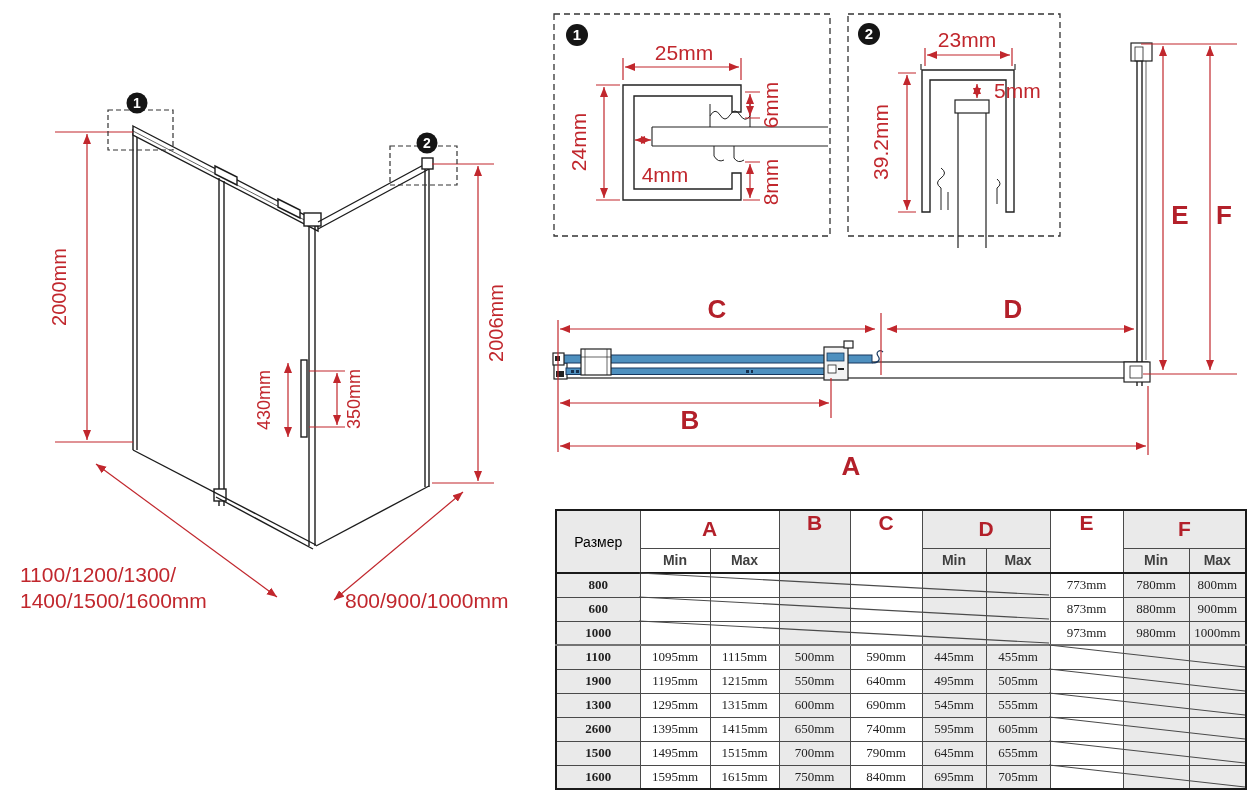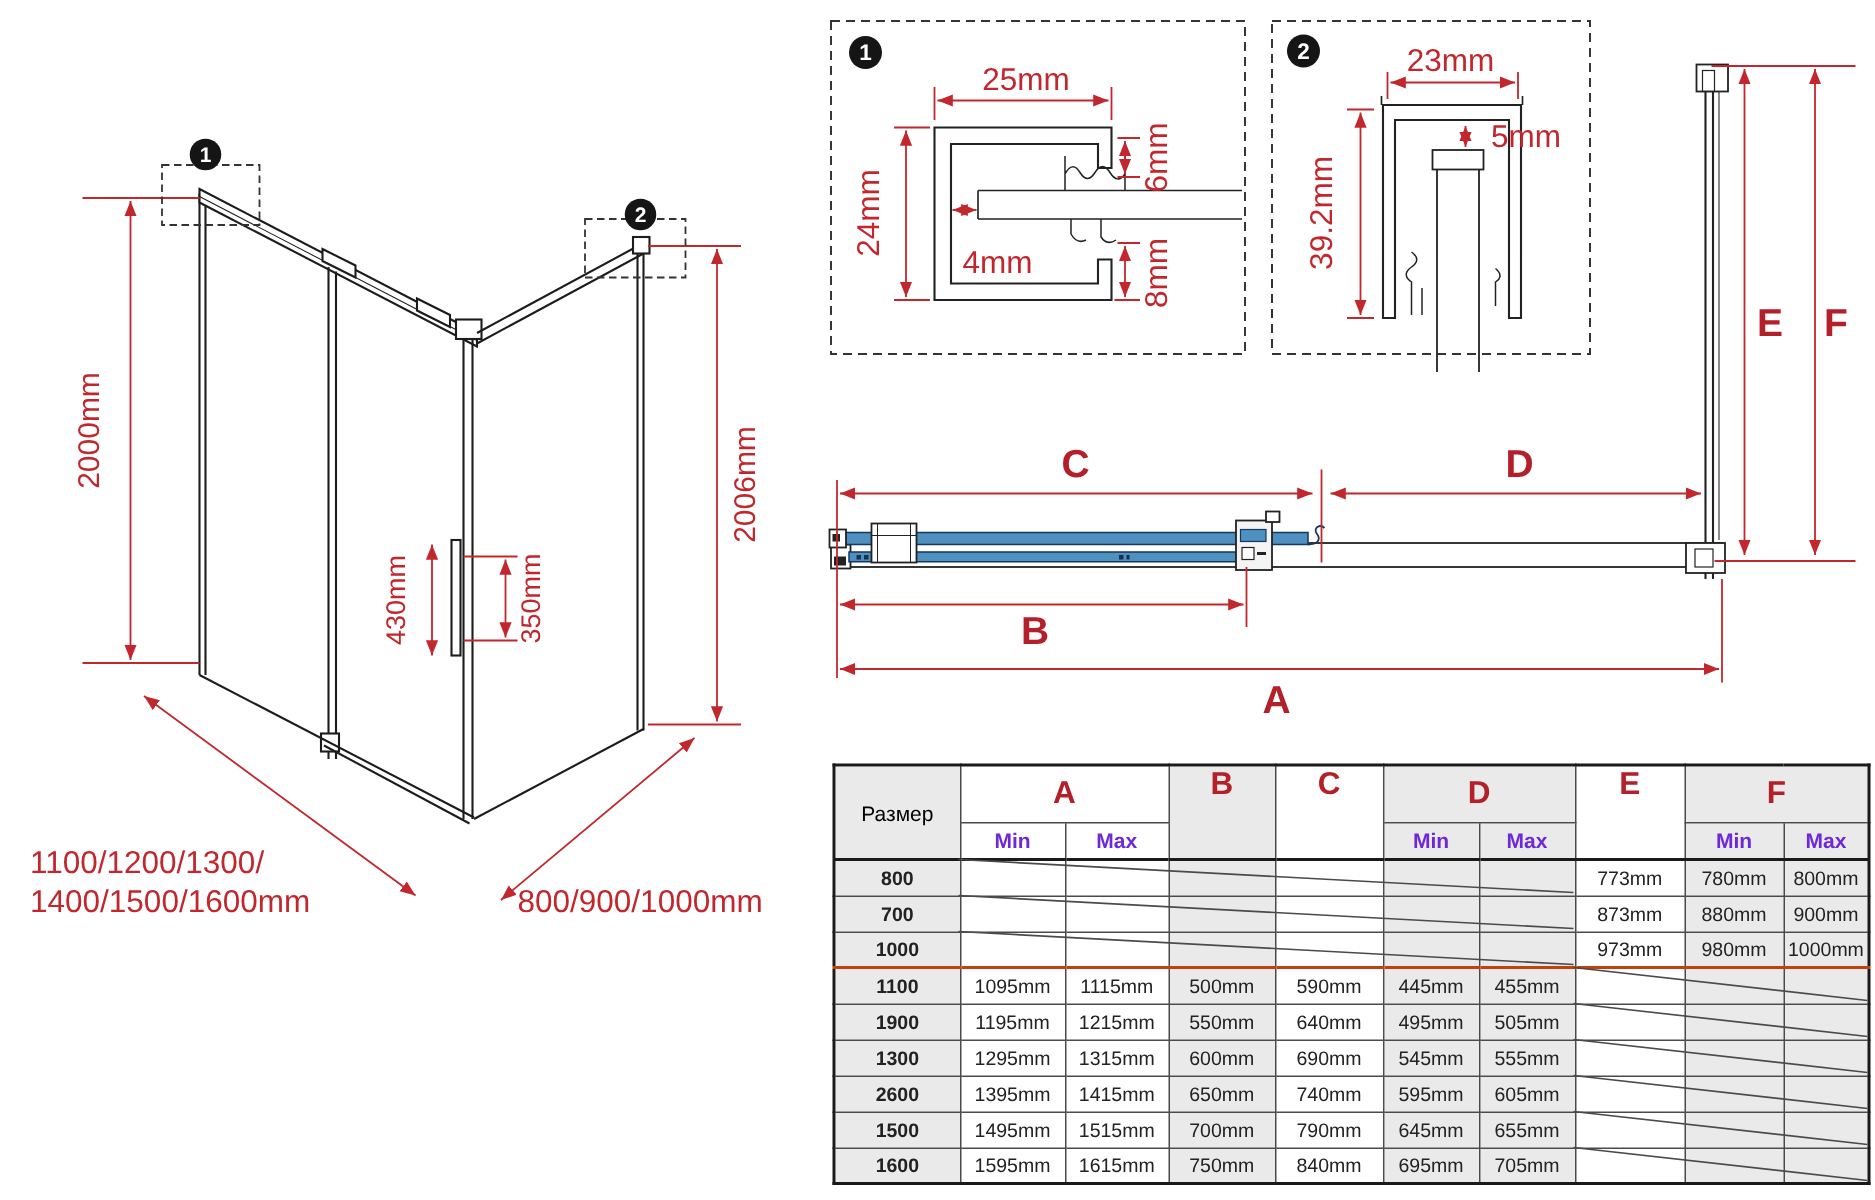--- a/index.html
+++ b/index.html
@@ -11,30 +11,30 @@
   svg text{font-family:"Liberation Sans","DejaVu Sans",sans-serif;}
 
   
   #table-wrap{left:555px;top:509px;width:690px;position:absolute;}
   table.spec{border-collapse:collapse;table-layout:fixed;width:690px;background:#fff;
              border:2px solid #1a1a1a;}
   table.spec th,table.spec td{border:1px solid #4a4a4a;padding:0;text-align:center;
              overflow:hidden;white-space:nowrap;}
   table.spec thead tr.letters{height:38px;}
   table.spec thead tr.subhead{height:25px;}
-  table.spec tbody tr{height:24px;}
+  table.spec tbody tr{height:24px;font-family:Liberation Serif, serif;}
   .colletter{color:#b3202a;font-size:21px;font-weight:bold;}
   .span2{vertical-align:top;padding-top:6px;}
-  .mm{font-size:14px;font-weight:bold;color:#6d28d9;}
+  .mm{font-size:14px;font-weight:bold;color:#404040;}
   table.spec td{font-size:13px;color:#222;}
   td.rl{font-weight:bold;}
   .g{background:#eaeaea;}
   .w{background:#ffffff;}
   table.spec thead tr.subhead th, table.spec thead th[rowspan]{border-bottom:2px solid #1a1a1a;}
-  tr.thick td{border-top:2px solid #c2410c;}
+  tr.thick td{border-top:2px solid #737373;}
   #diag-overlay{position:absolute;left:0;top:0;pointer-events:none;}
 </style>
 </head>
 <body>
 
 <svg class="abs" style="left:0;top:0" width="555" height="660" viewBox="0 0 555 660">
   <defs>
     <marker id="mi" viewBox="0 0 9 8" refX="8.5" refY="4" markerWidth="9" markerHeight="8" orient="auto-start-reverse">
         <path d="M0,0.6 L8.5,4 L0,7.4 Z" fill="#c1272d"></path>
       </marker>
@@ -268,21 +268,21 @@
           <td class="w"></td>
           <td class="g"></td>
           <td class="w"></td>
           <td class="g"></td>
           <td class="g"></td>
           <td class="w">773mm</td>
           <td class="g">780mm</td>
           <td class="g">800mm</td>
         </tr>
         <tr>
-          <td class="g rl">700</td>
+          <td class="g rl">600</td>
           <td class="w"></td>
           <td class="w"></td>
           <td class="g"></td>
           <td class="w"></td>
           <td class="g"></td>
           <td class="g"></td>
           <td class="w">873mm</td>
           <td class="g">880mm</td>
           <td class="g">900mm</td>
         </tr>

